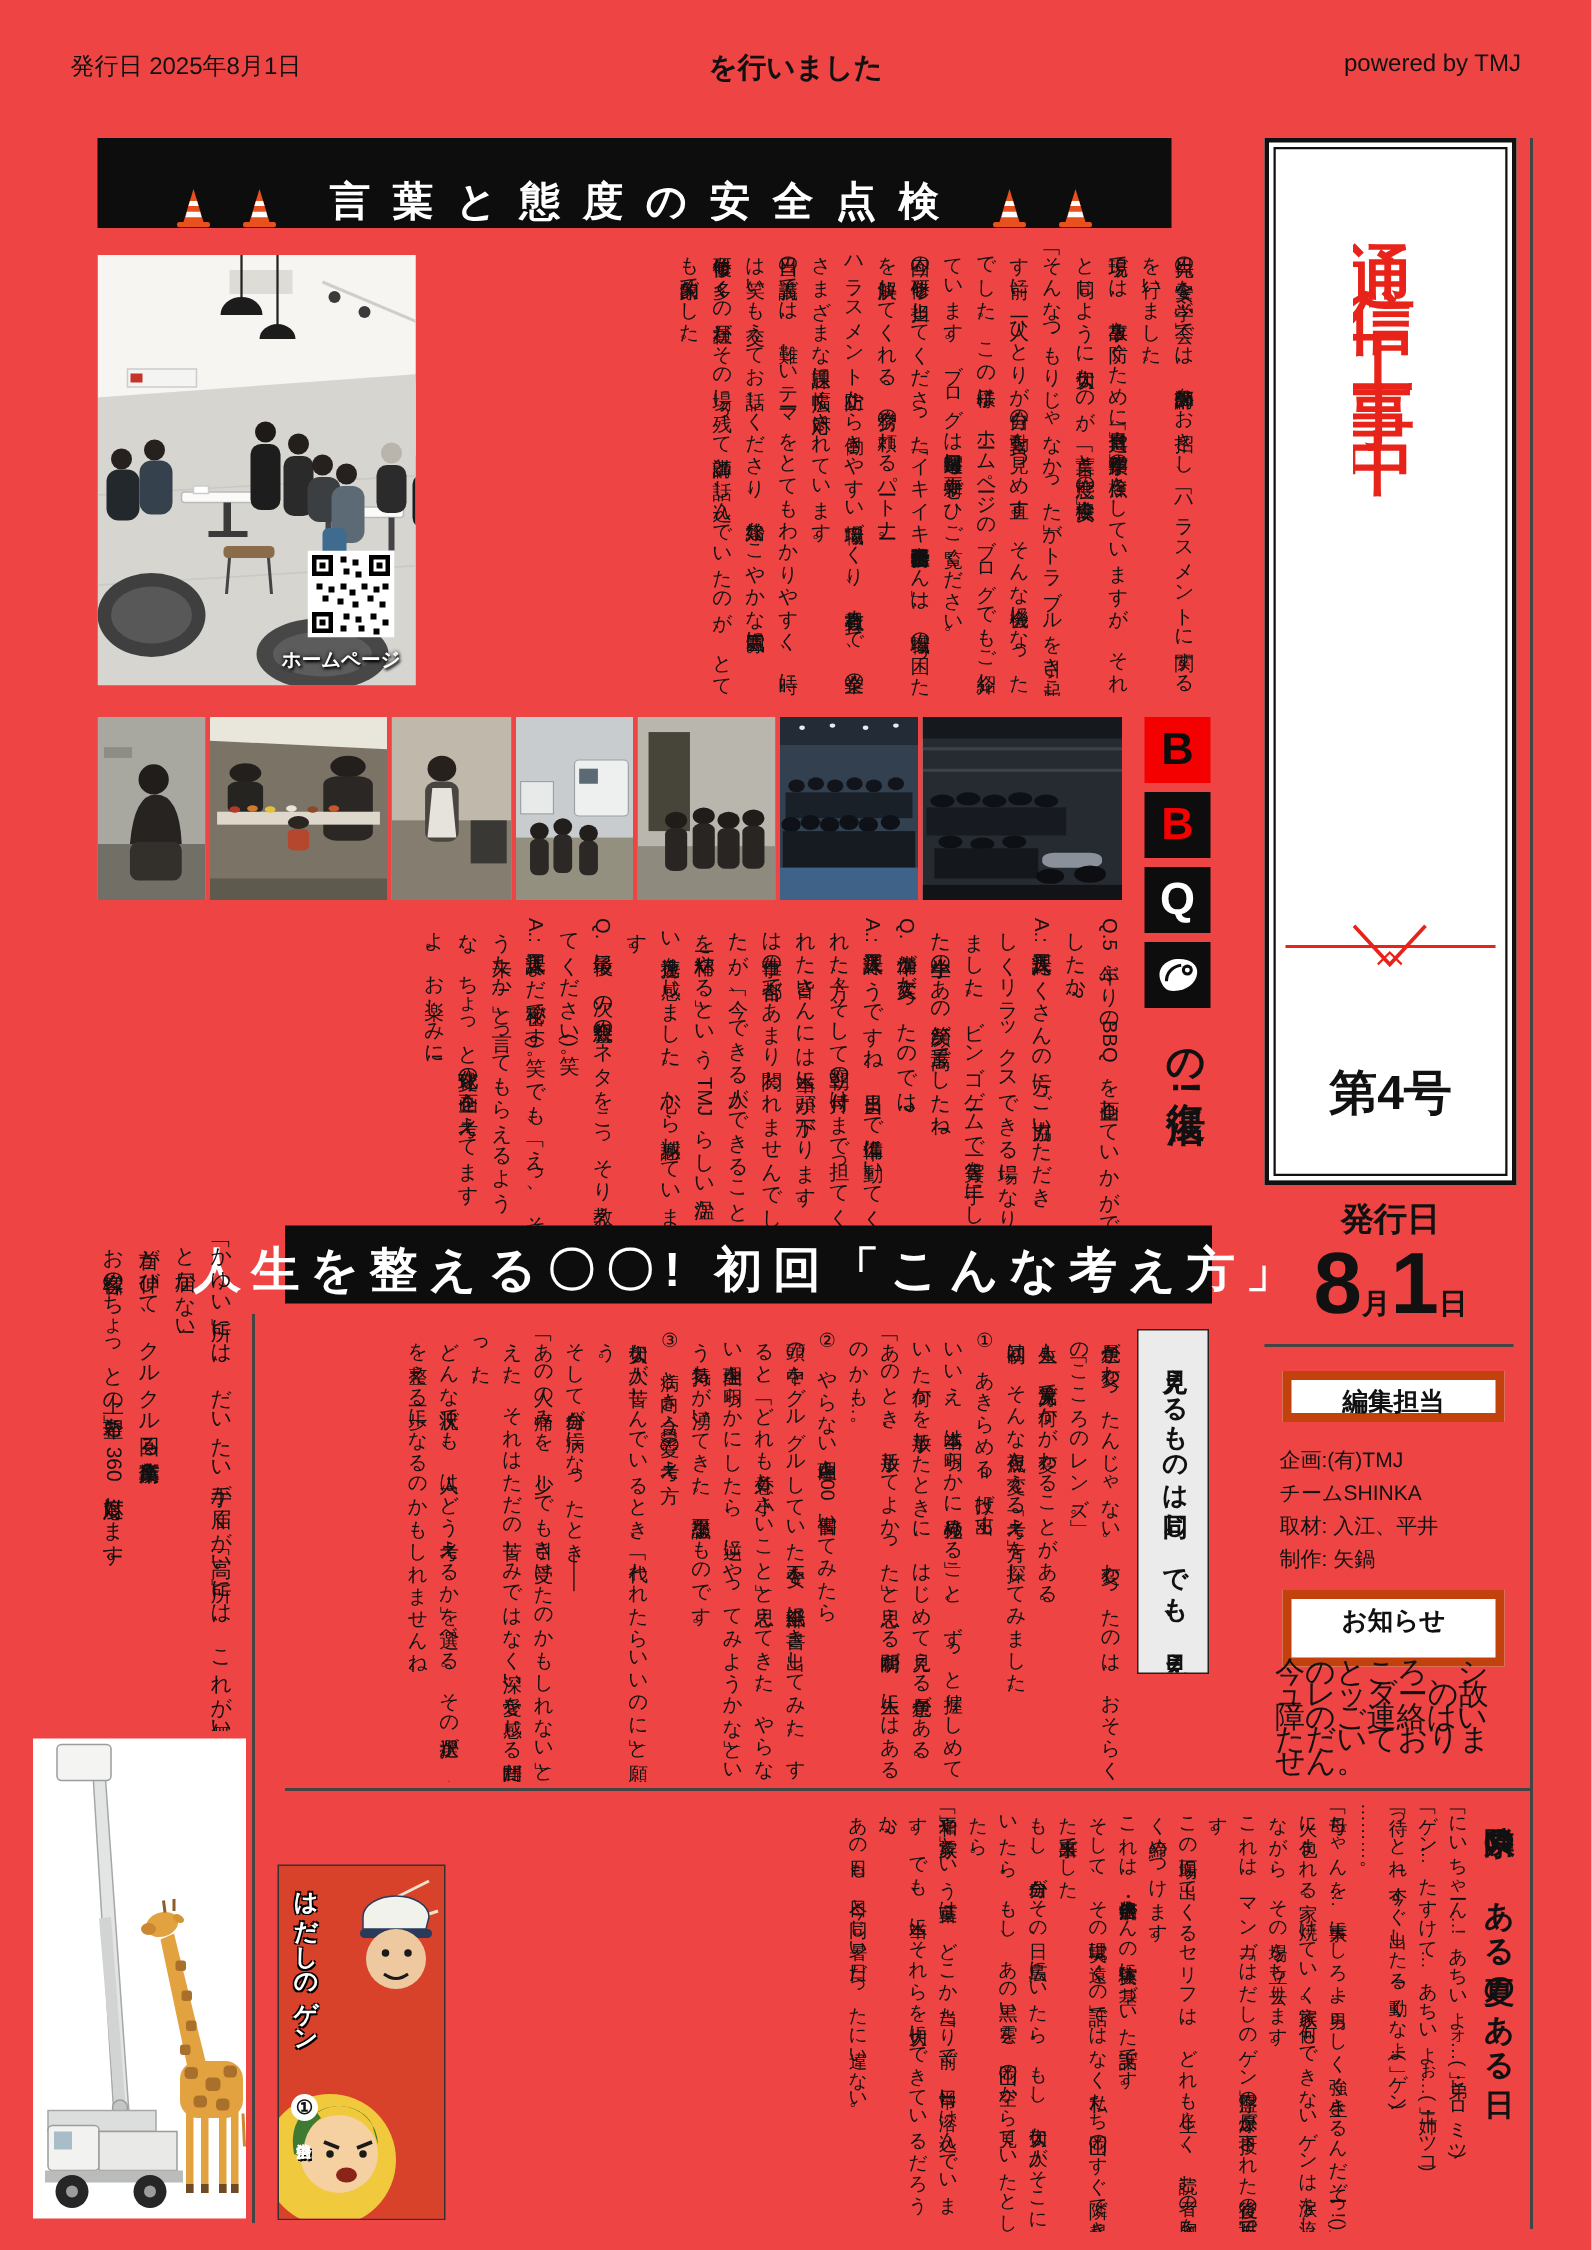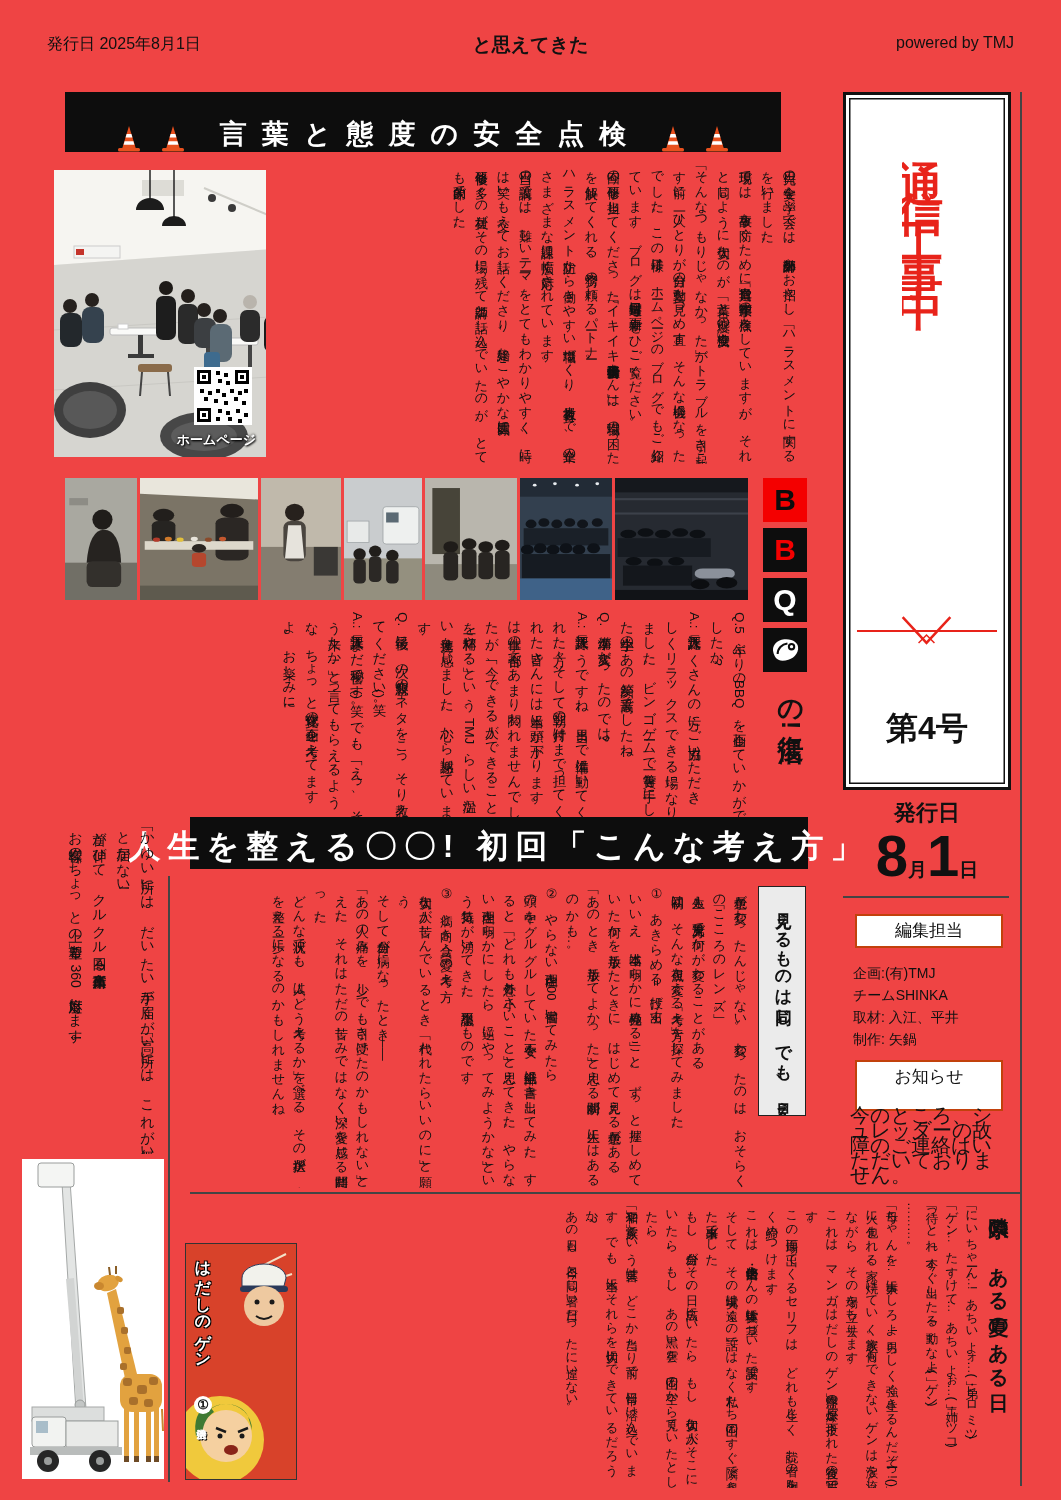--- a/index.html
+++ b/index.html
@@ -4,35 +4,35 @@
 <style>
   * { box-sizing: border-box; margin: 0; padding: 0; }
   html,body { background:#fff; }
   body { font-family:"Liberation Sans",sans-serif; color:#111; }
   .page { position:relative; width:1061px; height:1500px; background:#ef4444; overflow:hidden; }
   .abs { position:absolute; }
   .vtext { writing-mode:vertical-rl; text-orientation:mixed; overflow:hidden; }
   .vtext p { margin:0; }
   .banner { background:#0d0d0d; color:#fff; display:flex; align-items:flex-end; justify-content:center; }
   .banner .btxt { font-weight:bold; white-space:nowrap; }
-  .boxtitle { border:2px solid #c2410c; font-weight:normal; text-align:center; font-size:17px; line-height:30px; background:#fff; }
+  .boxtitle { border:6px solid #c2410c; font-weight:bold; text-align:center; font-size:17px; line-height:30px; background:#fff; }
   .thinline { background:#444; }
   .bbq-block { width:44px; height:44px; display:flex; align-items:center; justify-content:center; font-weight:bold; font-size:30px; font-family:"Liberation Sans",sans-serif; }
   .photo-cell { height:122px; overflow:hidden; background:#888; }
   .photo-cell svg { display:block; width:100%; height:100%; }
   .qa p { margin:0; }
   .caption { color:#fff; font-weight:bold; font-size:13px; text-shadow:0 0 3px #000,1px 1px 2px #000; }
 </style>
 </head>
 <body>
 
 <div class="page">
 
   <div class="abs" style="left:47px; top:34px; font-size:16px;">発行日 2025年8月1日</div>
-  <div class="abs" style="left:0; right:0; top:32px; text-align:center; font-size:19px; font-weight:bold;">と思えてきた</div>
+  <div class="abs" style="left:0; right:0; top:32px; text-align:center; font-size:19px; font-weight:bold;">を行いました</div>
   <div class="abs" style="right:47px; top:34px; font-size:16px;">powered by TMJ</div>
 
   <div class="abs banner" style="left:65px; top:92px; width:716px; height:60px; gap:20px;">
     <svg width="24" height="28" viewBox="0 0 24 28">
         <rect x="1" y="24" width="22" height="3.5" rx="1.5" fill="#e8501e"></rect>
         <polygon points="12,2 19,25 5,25" fill="#e8501e"></polygon>
         <polygon points="9.6,10 14.4,10 15.4,13.4 8.6,13.4" fill="#fff"></polygon>
         <polygon points="7.6,17.2 16.4,17.2 17.4,20.8 6.6,20.8" fill="#fff"></polygon>
       </svg>
     <svg width="24" height="28" viewBox="0 0 24 28">
@@ -59,21 +59,21 @@
   <div class="vtext abs" style="left:295px; top:162px; width:505px; height:302px; font-size:13px; line-height:22px;">
       <p>先日の「安全を学ぶ会」では、外部講師をお招きし、「ハラスメントに関する研修」を行いました。</p>
       <p>現場では、事故を防ぐために日々「道具」や「作業手順」の点検をしていますが、それと同じように大切なのが、「言葉と態度の安全点検」。</p>
       <p>「そんなつもりじゃなかった」がトラブルを引き起こす前に、一人ひとりが自分の言動を見つめ直す。そんな機会になった研修でした。この様子は、ホームページのブログでもご紹介しています。ブログは毎週月曜日に更新中!ぜひご覧ください。</p>
       <p>今回の研修を担当してくださった「イキイキ社会保険労務士事務所さん」は、職場の「困った」を解決してくれる、労務の頼れるパートナー。</p>
       <p>ハラスメント防止から働きやすい職場づくり、社員教育まで、企業のさまざまな課題に幅広く対応されています。</p>
       <p>当日の講義では、難しいテーマをとてもわかりやすく、時には笑いも交えてお話しくださり、終始なこやかな雰囲気に。</p>
       <p>研修後も多くの社員がその場に残って講師と話し込んでいたのが、とても印象的でした。</p>
     </div>
 
-  <div class="abs" style="left:54px; top:170px; width:212px; height:287px; overflow:hidden;">
+  <div class="abs" style="left:65px; top:170px; width:212px; height:287px; overflow:hidden;">
     <svg viewBox="0 0 232 287" width="232" height="287">
       <rect width="232" height="287" fill="#efeee9"></rect>
       <polygon points="0,0 232,0 232,78 0,95" fill="#f6f5f1"></polygon>
       <rect x="88" y="10" width="42" height="16" fill="#dddcd6"></rect>
       <line x1="150" y1="18" x2="226" y2="50" stroke="#cfcec8" stroke-width="2"></line>
       <line x1="96" y1="0" x2="96" y2="40" stroke="#222" stroke-width="1.5"></line>
       <path d="M82,40 a14,12 0 0 1 28,0 z" fill="#1c1c1c"></path>
       <line x1="120" y1="0" x2="120" y2="56" stroke="#222" stroke-width="1.5"></line>
       <path d="M108,56 a12,10 0 0 1 24,0 z" fill="#1c1c1c"></path>
       <circle cx="158" cy="28" r="4" fill="#3a3a3a"></circle>

